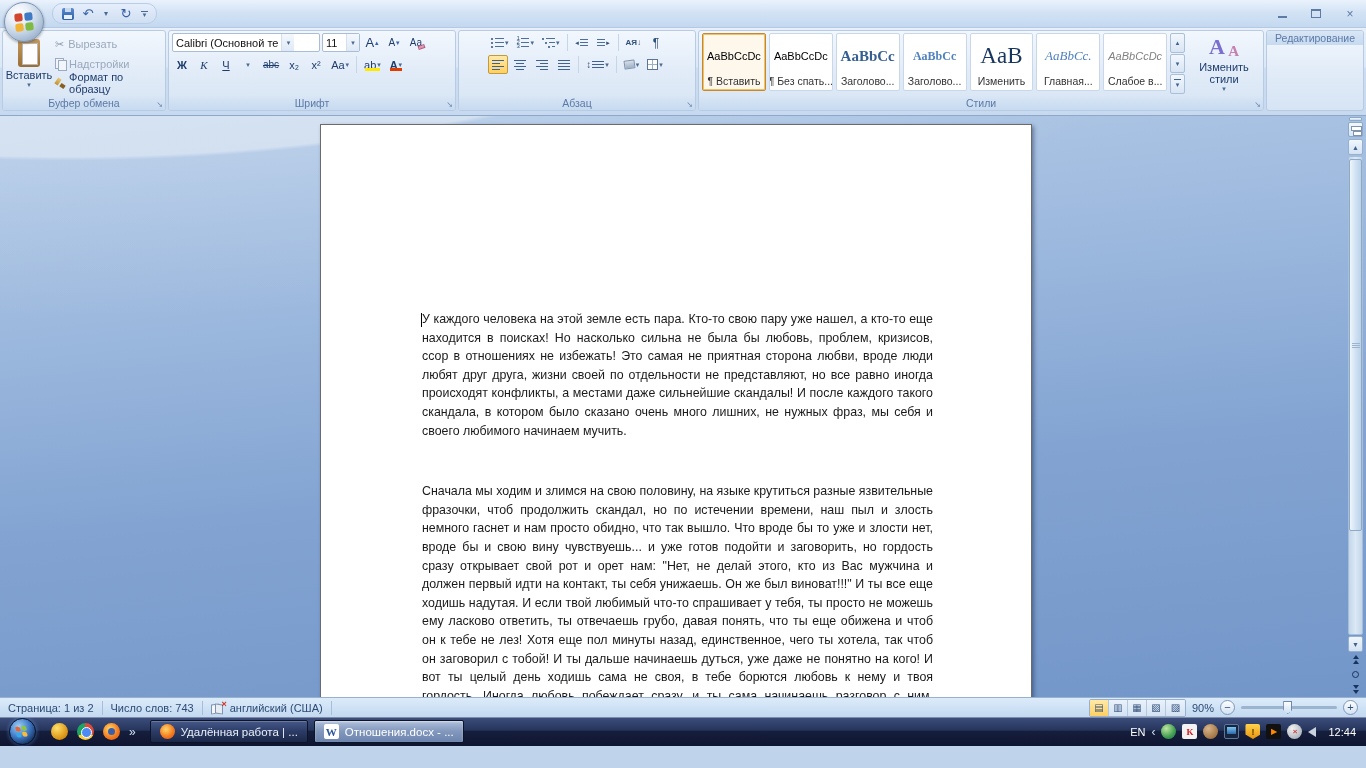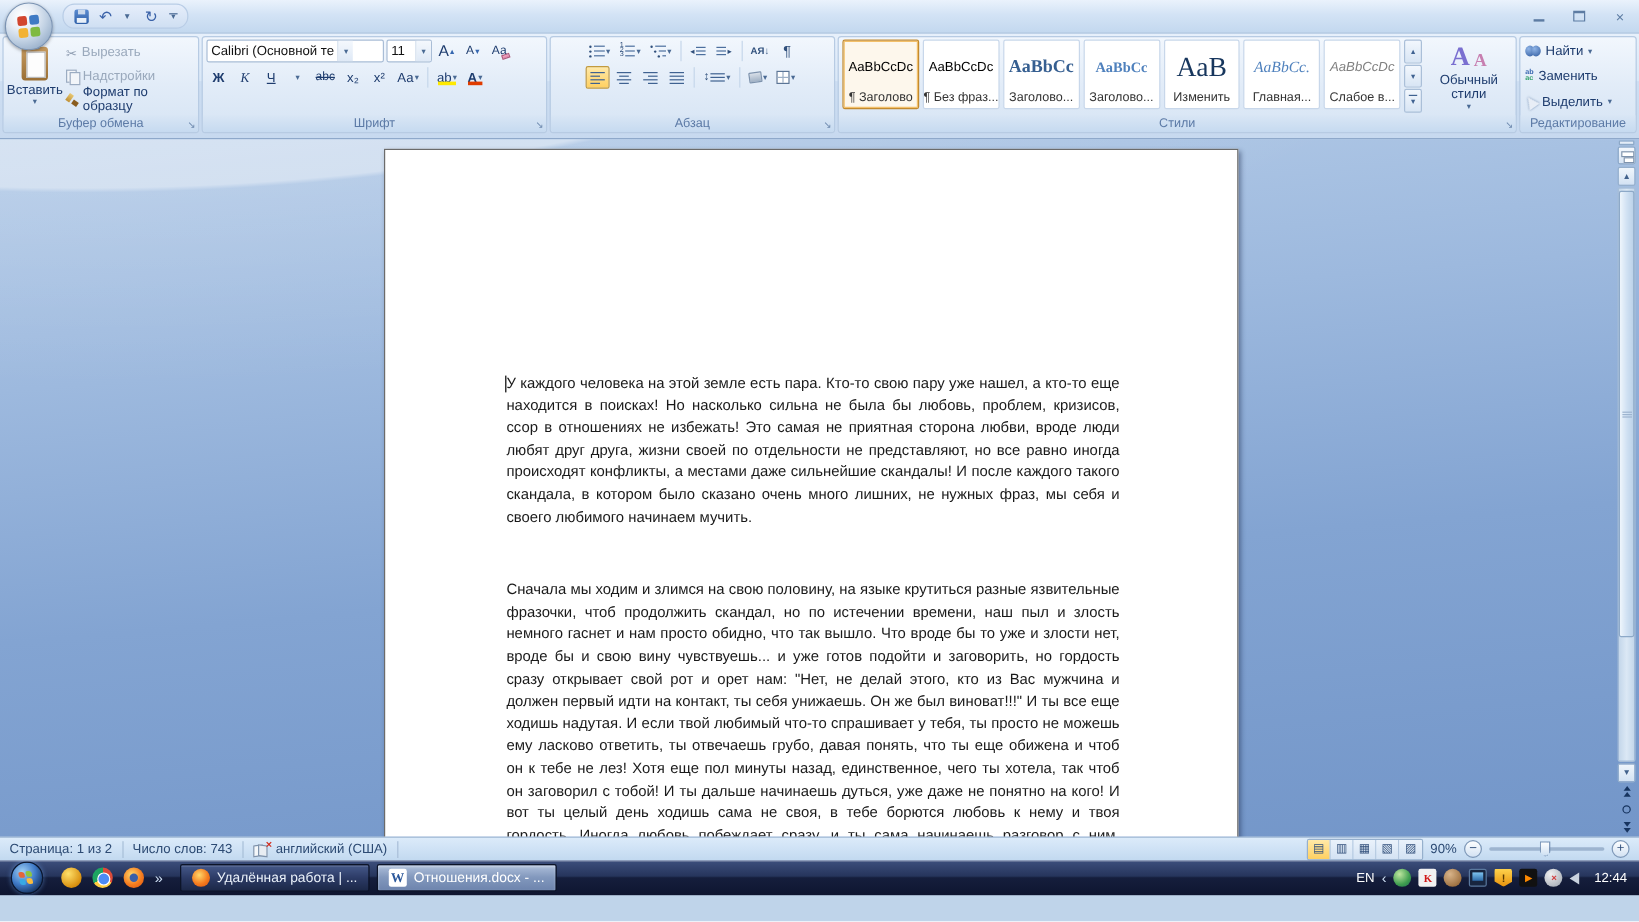--- a/index.html
+++ b/index.html
@@ -508,25 +508,25 @@
       <div class="rlabel">
           <span>Абзац</span>
         <span class="launcher">↘</span>
         </div>
     </div>
 
     <div class="rgroup g-styles">
       <div class="rbody">
         <div class="stylecard sel">
           <span class="prev">AaBbCcDc</span>
-          <span class="slbl">¶ Заголово</span>
+          <span class="slbl">¶ Вставить</span>
           </div>
         <div class="stylecard">
           <span class="prev">AaBbCcDc</span>
-          <span class="slbl">¶ Без фраз...</span>
+          <span class="slbl">¶ Без спать...</span>
           </div>
         <div class="stylecard s-h1">
           <span class="prev">AaBbCc</span>
           <span class="slbl">Заголово...</span>
           </div>
         <div class="stylecard s-h2">
           <span class="prev">AaBbCc</span>
           <span class="slbl">Заголово...</span>
           </div>
         <div class="stylecard s-title">
@@ -551,50 +551,31 @@
           <span class="gb gal-more">
               <b></b>
               <span>▾</span>
             </span>
         </div>
         <div class="chgstyle">
           <span class="aa-ic">
               <span class="a1">A</span>
               <span class="a2">A</span>
             </span>
-          <span class="lbl">Обычный стили</span>
+          <span class="lbl">Изменить стили</span>
           <span class="dd">▾</span>
         </div>
       </div>
       <div class="rlabel">
           <span>Стили</span>
         <span class="launcher">↘</span>
         </div>
     </div>
 
     <div class="rgroup g-edit">
-      <div class="rbody">
-        <div class="erow">
-          <span class="binoc"></span>
-          <span>Найти</span>
-          <span class="dd">▾</span>
-        </div>
-        <div class="erow">
-          <span class="rep-ic">
-              <span class="t">ab</span>
-              <span class="b2">ac</span>
-            </span>
-          <span>Заменить</span>
-        </div>
-        <div class="erow">
-          <span class="sel-ic"></span>
-          <span>Выделить</span>
-          <span class="dd">▾</span>
-        </div>
-      </div>
       <div class="rlabel">
           <span>Редактирование</span>
         </div>
     </div>
   </div>
 
   <div class="docarea">
     <div class="page">
       <span class="caret"></span>
       <div class="doc-text">

